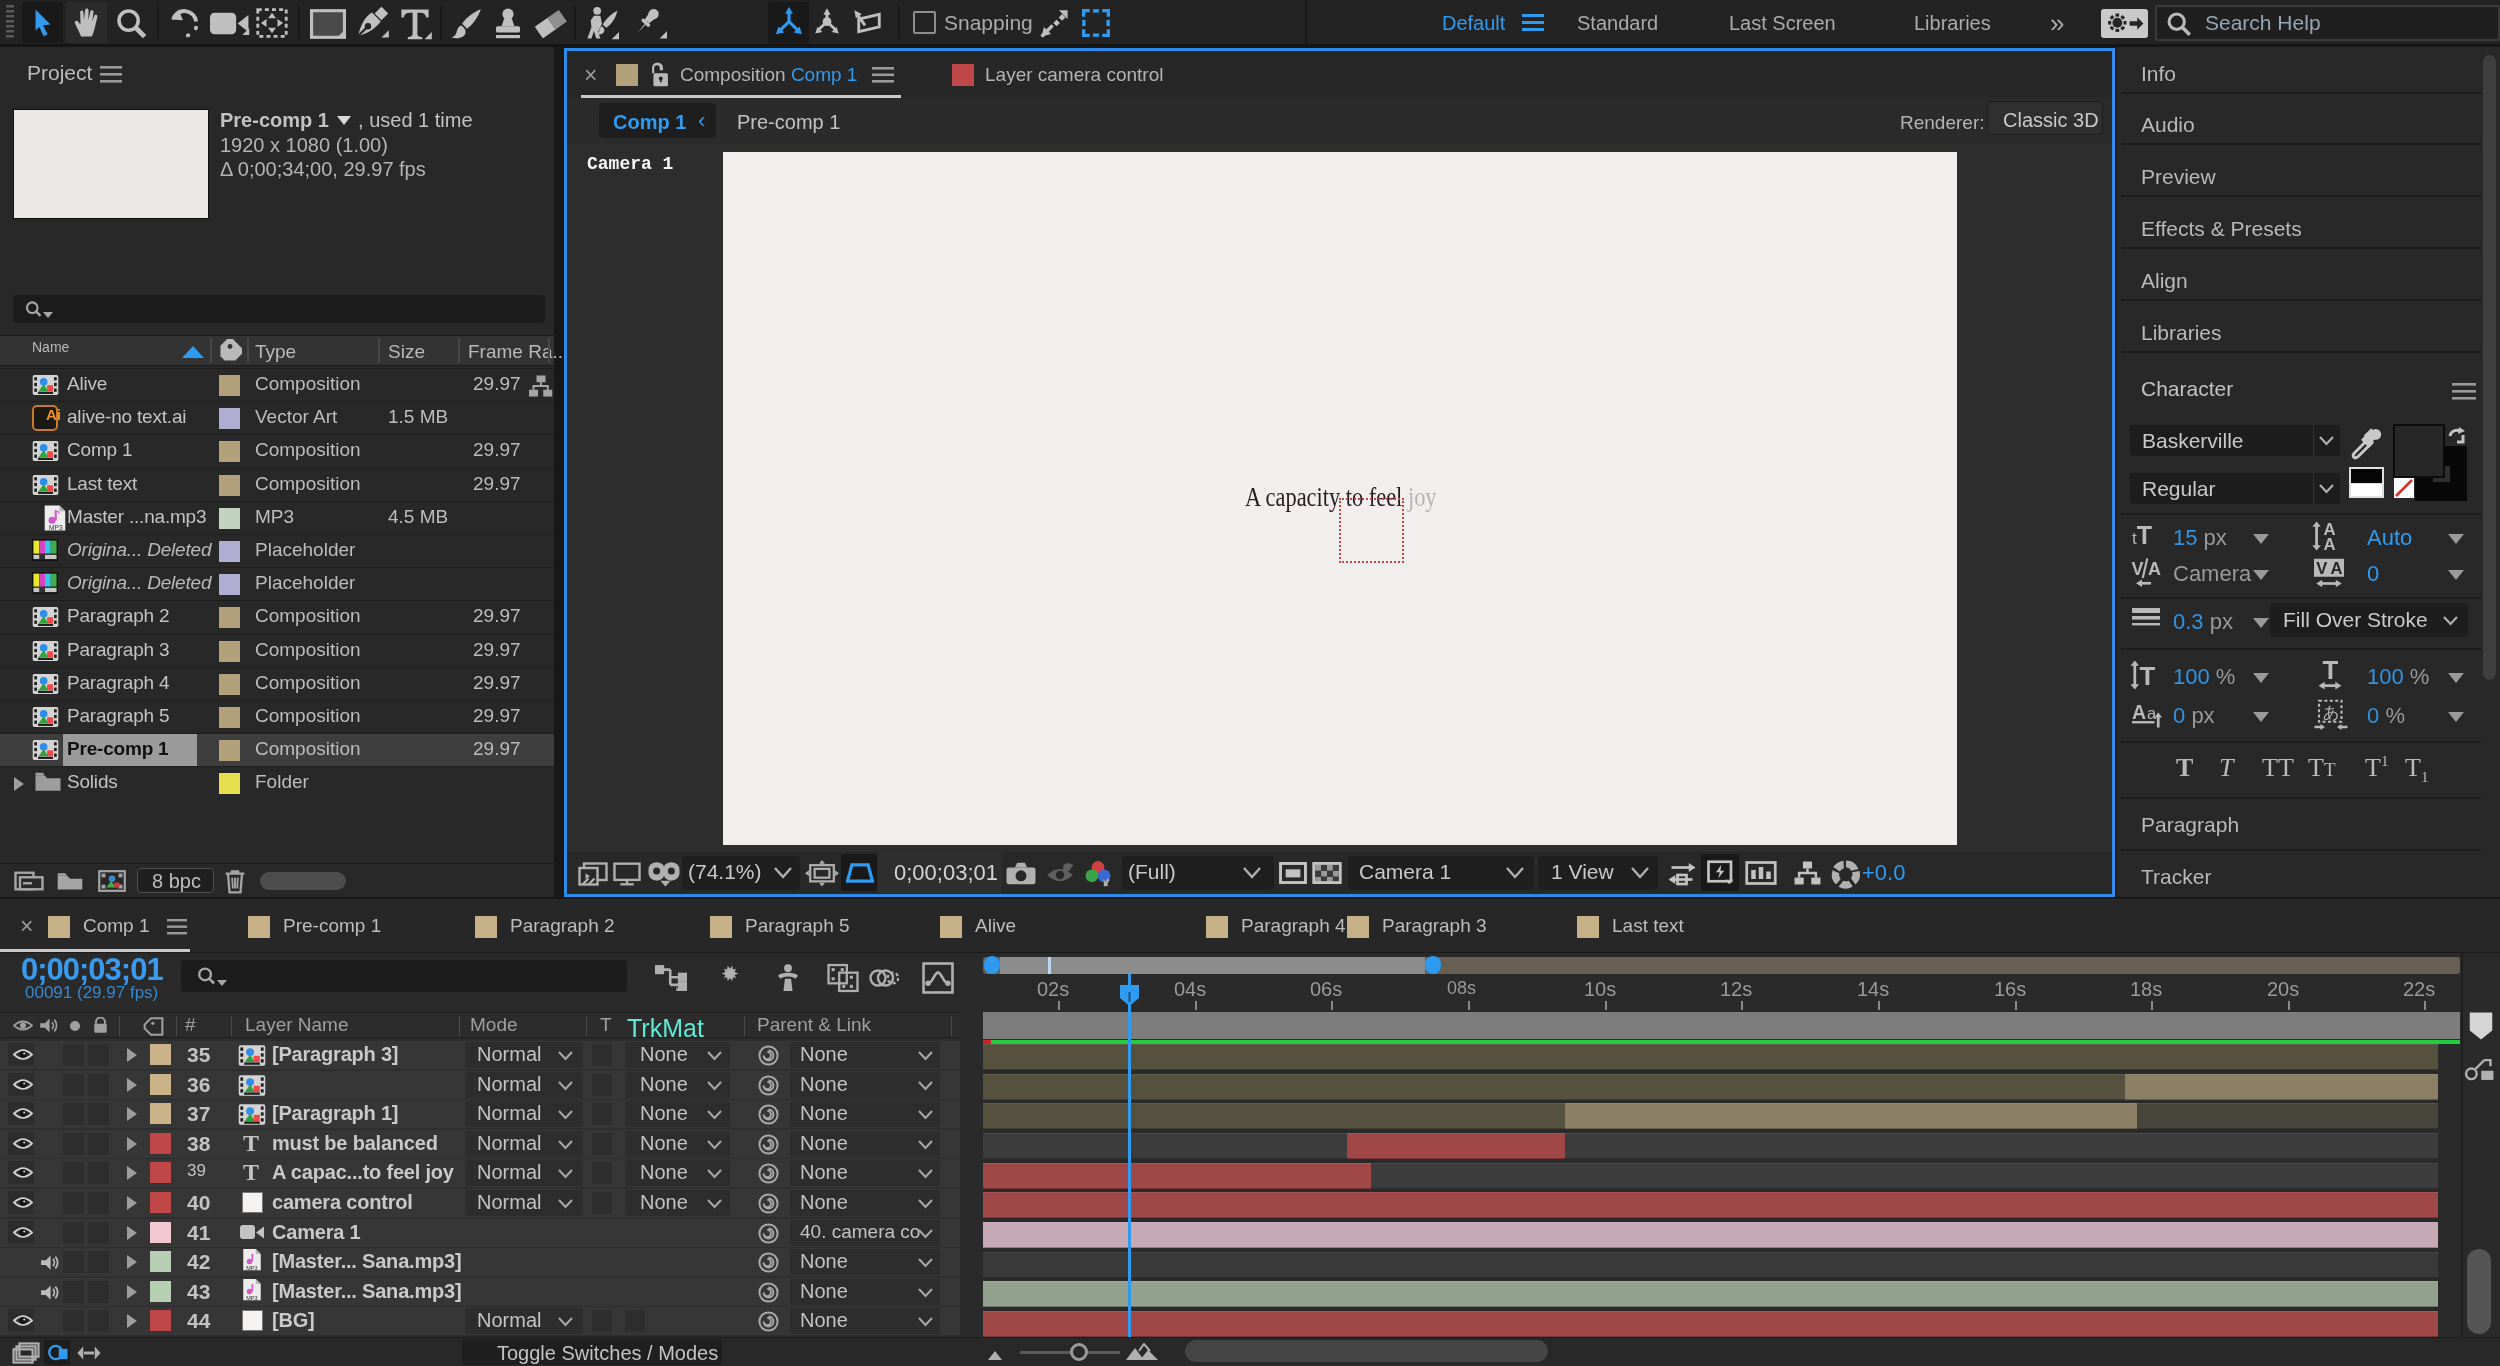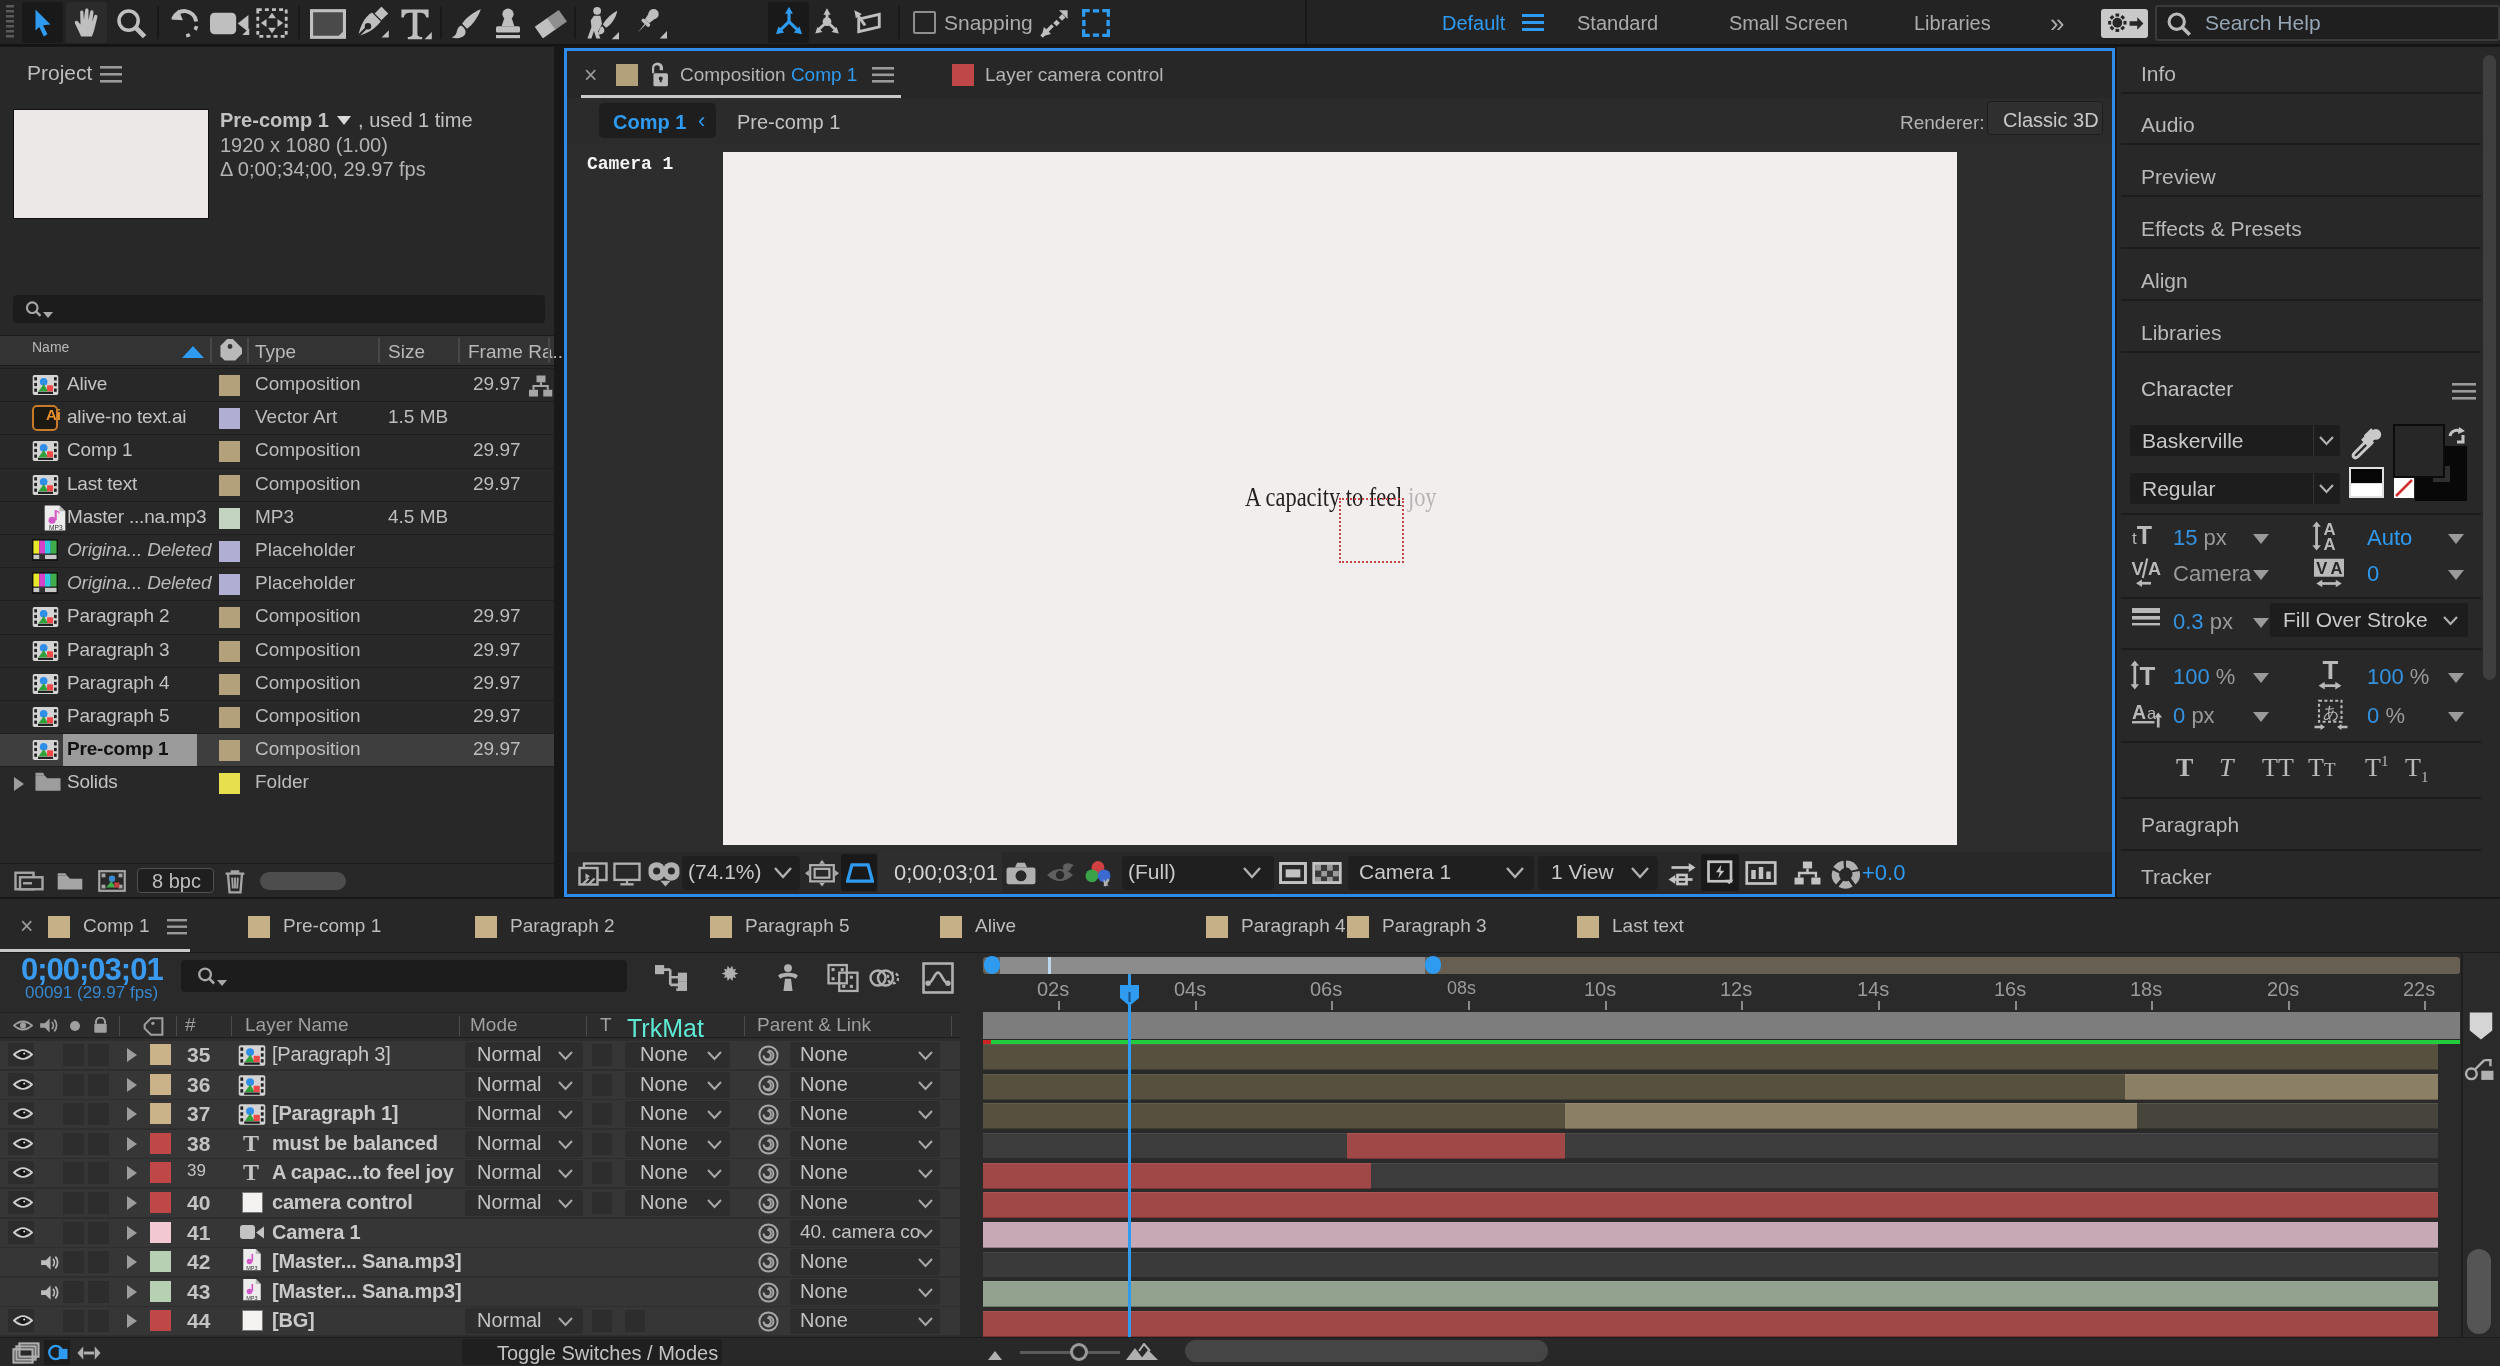--- a/index.html
+++ b/index.html
@@ -185,21 +185,21 @@
   <div class="abs" style="left:1305px;top:0;width:2px;height:44px;background:#191919;"></div>
   <div class="abs txt" style="left:1442px;top:12px;font-size:20px;color:#2e9af0;">Default</div>
   <svg class="abs" style="left:1522px;top:13px;" width="22" height="20">
         <g fill="#2e9af0">
           <rect y="1" width="22" height="3"></rect>
           <rect y="8" width="22" height="3"></rect>
           <rect y="15" width="22" height="3"></rect>
         </g>
       </svg>
   <div class="abs txt" style="left:1577px;top:12px;font-size:20px;color:#ababab;">Standard</div>
-  <div class="abs txt" style="left:1729px;top:12px;font-size:20px;color:#ababab;">Small Screen</div>
+  <div class="abs txt" style="left:1729px;top:12px;font-size:20px;color:#ababab;">Last Screen</div>
   <div class="abs txt" style="left:1914px;top:12px;font-size:20px;color:#ababab;">Libraries</div>
   <div class="abs txt" style="left:2050px;top:8px;font-size:26px;color:#ababab;">»</div>
 
   <div class="abs" style="left:2101px;top:9px;width:47px;height:29px;background:#c9c9c9;border-radius:3px;"></div>
   <svg class="abs" style="left:2106px;top:12px;" width="38" height="23" viewBox="0 0 24 15">
         <g fill="#262626">
           <circle cx="7" cy="7" r="3.2"></circle>
           <g stroke="#262626" stroke-width="2.4">
   <line x1="7" y1="1" x2="7" y2="3"></line>
             <line x1="7" y1="11" x2="7" y2="13"></line>
@@ -1033,21 +1033,21 @@
         <rect x="1.6" y="10" width="1.9" height="2.3"></rect>
         <rect x="15.5" y="2" width="1.9" height="2.3"></rect>
         <rect x="15.5" y="6" width="1.9" height="2.3"></rect>
         <rect x="15.5" y="10" width="1.9" height="2.3"></rect>
         <rect x="4.2" y="12.2" width="10.6" height="1.6"></rect>
       </g>
       <circle cx="8.2" cy="5.2" r="2.7" fill="#2f8fe8"></circle>
       <path d="M4.6 11.9 L8.3 6.8 L11.3 11.9 Z" fill="#2fa33a"></path>
       <rect x="10.6" y="7.6" width="4.2" height="4.3" rx="0.6" fill="#f14848"></rect>
     </svg>
-<div class="abs txt" style="left:272px;top:144px;font-size:20px;color:#c9c9c9;font-weight:normal;letter-spacing:-0.2px;">[Paragraph 3]</div>
+<div class="abs txt" style="left:272px;top:144px;font-size:20px;color:#c9c9c9;font-weight:bold;letter-spacing:-0.2px;">[Paragraph 3]</div>
 <div class="abs" style="left:465px;top:143px;width:118px;height:26px;background:#2d2d2d;border-radius:3px;"></div>
 <div class="abs txt" style="left:477px;top:144px;font-size:20px;color:#c3c3c3;">Normal</div>
 <svg class="abs" style="left:558px;top:152px;" width="15" height="10">
       <path d="M1 1 L7.5 8 L14 1" fill="none" stroke="#a8a8a8" stroke-width="2"></path>
     </svg>
 <div class="abs" style="left:592px;top:145px;width:20px;height:22px;background:#2d2d2d;"></div>
 <div class="abs" style="left:625px;top:143px;width:105px;height:26px;background:#2d2d2d;border-radius:3px;"></div>
 <div class="abs txt" style="left:640px;top:144px;font-size:20px;color:#c3c3c3;">None</div>
 <svg class="abs" style="left:707px;top:152px;" width="15" height="10">
       <path d="M1 1 L7.5 8 L14 1" fill="none" stroke="#a8a8a8" stroke-width="2"></path>

